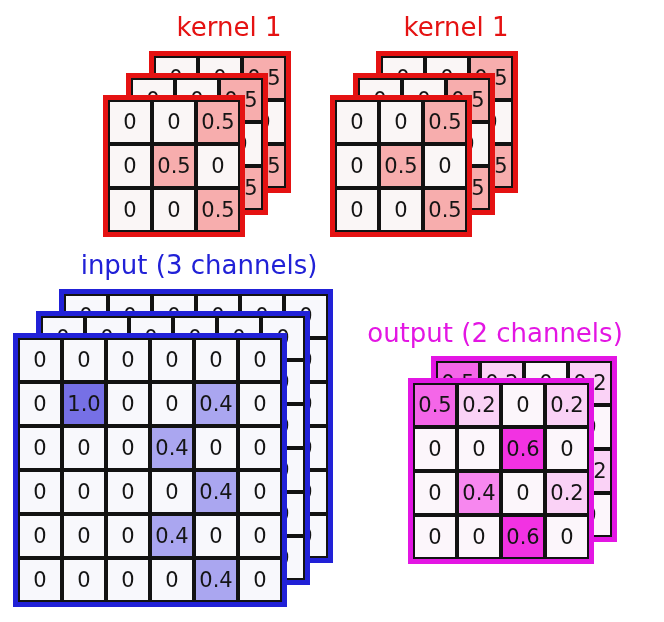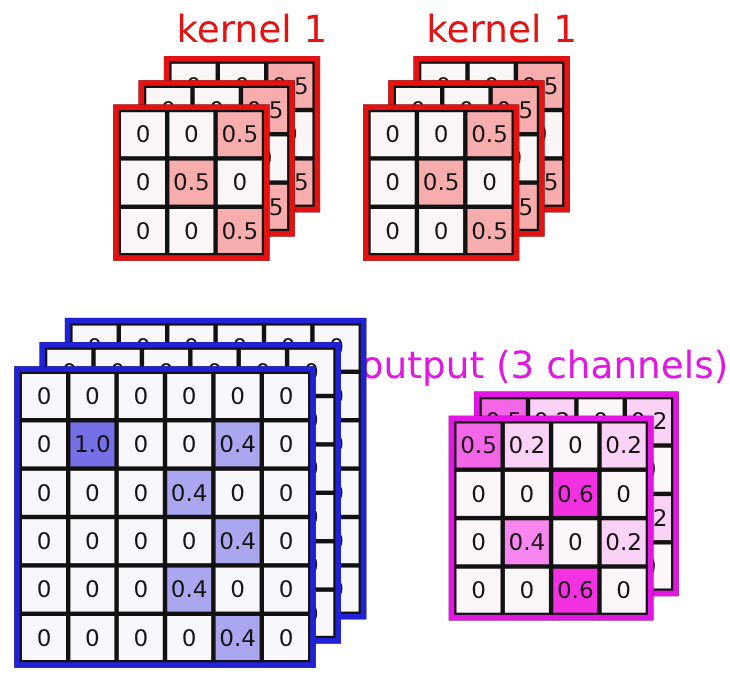--- a/index.html
+++ b/index.html
@@ -1,41 +1,42 @@
 <!DOCTYPE html>
 <html><head>
 <meta charset="utf-8">
 <style>
   html,body{margin:0;padding:0;background:#ffffff;}
   .canvas{
     position:relative;width:664px;height:622px;background:#ffffff;overflow:hidden;
     font-family:"DejaVu Sans","Liberation Sans",sans-serif;
   }
   .fig-title{
-    position:absolute;font-size:34px;line-height:30px;white-space:nowrap;
+    position:absolute;font-size:26px;line-height:30px;white-space:nowrap;
     transform:translateX(-50%);
   }
   .stack{position:absolute;left:0;top:0;width:0;height:0;}
   .grid{
     position:absolute;display:grid;gap:4px;padding:2px;
     border-style:solid;border-width:5px;box-sizing:content-box;
   }
   .cell{
     width:40px;height:40px;display:flex;align-items:center;justify-content:center;
     font-size:21px;line-height:40px;overflow:hidden;
   }
 </style>
 </head>
 <body>
 
 <div class="canvas">
 
   <div class="fig-title" style="left: 229px; top: 12px; color: rgb(229, 18, 18);">kernel 1</div>
   <div class="fig-title" style="left: 456px; top: 12px; color: rgb(229, 18, 18);">kernel 1</div>
-  <div class="fig-title" style="left: 495px; top: 318px; color: rgb(227, 22, 227);">output (3 channels)</div>
+  <div class="fig-title" style="left: 199px; top: 250px; color: rgb(33, 33, 215);">input (3 channels)</div>
+  <div class="fig-title" style="left: 495px; top: 318px; color: rgb(227, 22, 227);">output (2 channels)</div>
 
   <div class="stack">
       <div class="grid" style="left: 149px; top: 51px; border-color: rgb(229, 18, 18); background: rgb(18, 18, 18); grid-template-columns: repeat(3, 40px);">
         <div class="cell" style="background: rgb(250, 246, 246); color: rgb(21, 21, 21);">0</div>
         <div class="cell" style="background: rgb(250, 246, 246); color: rgb(21, 21, 21);">0</div>
         <div class="cell" style="background: rgb(247, 173, 173); color: rgb(21, 21, 21);">0.5</div>
         <div class="cell" style="background: rgb(250, 246, 246); color: rgb(21, 21, 21);">0</div>
         <div class="cell" style="background: rgb(247, 173, 173); color: rgb(21, 21, 21);">0.5</div>
         <div class="cell" style="background: rgb(250, 246, 246); color: rgb(21, 21, 21);">0</div>
         <div class="cell" style="background: rgb(250, 246, 246); color: rgb(21, 21, 21);">0</div>

